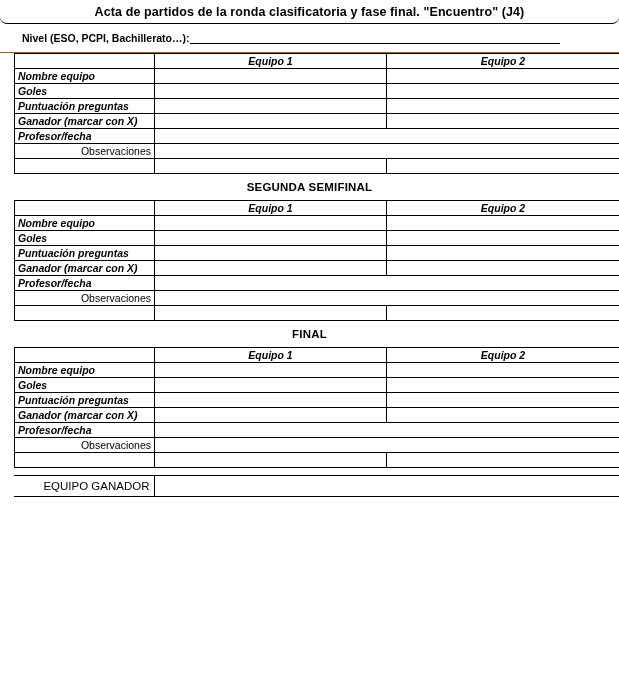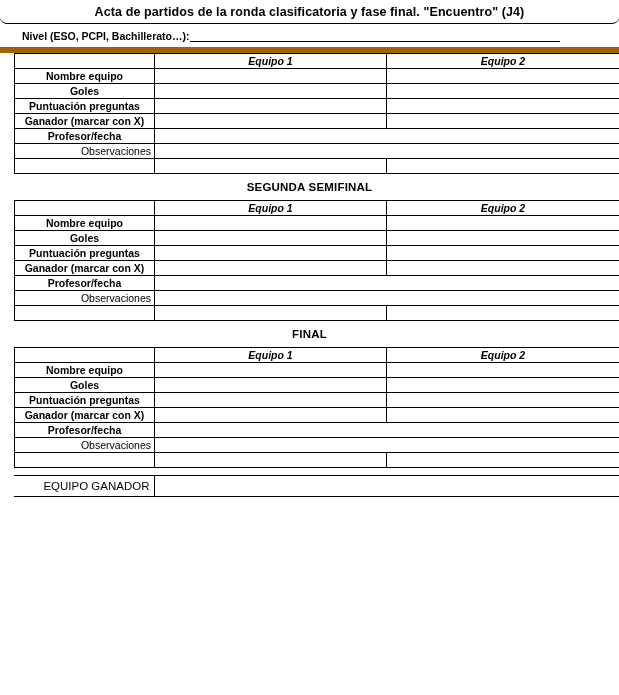--- a/index.html
+++ b/index.html
@@ -33,21 +33,21 @@
     border-radius: 7px;
   }
   .title-text {
     font-size: 12.5px;
     font-weight: bold;
     letter-spacing: 0.1px;
   }
 
   
   .nivel-row {
-    border-bottom: 6px solid #a16207;
+    border-bottom: 1px solid #a16207;
     height: 29px;
     display: flex;
     align-items: center;
     padding-left: 22px;
     box-sizing: border-box;
   }
   .nivel-label {
     font-size: 10.5px;
     font-weight: bold;
     white-space: nowrap;
@@ -83,26 +83,27 @@
     height: 15px;
     padding: 0 3px;
     font-size: 10.5px;
     box-sizing: border-box;
   }
   .col-label { width: 140px; }
   .col-t1 { width: 232px; }
   .col-t2 { width: 233px; }
 
   td.lbl {
-    text-align: center;
+    text-align: left;
     font-weight: bold;
     font-size: 10px;
     border-left: none;
     padding-right: 4px;
     white-space: nowrap;
+    font-style: italic;
   }
   td.hdr {
     text-align: center;
     font-weight: bold;
     font-size: 12px;
     height: 21px;
     font-style: italic;
   }
   td.obs-label {
     text-align: right;

